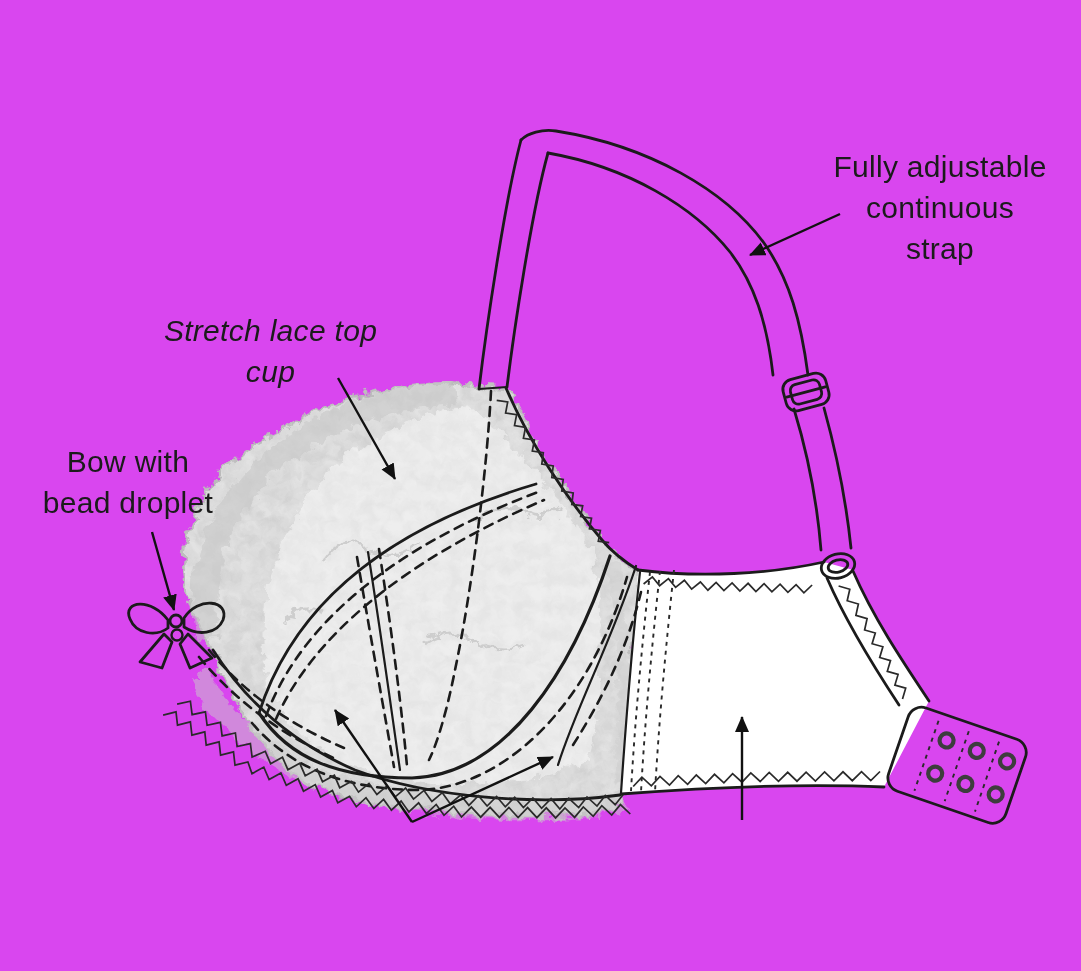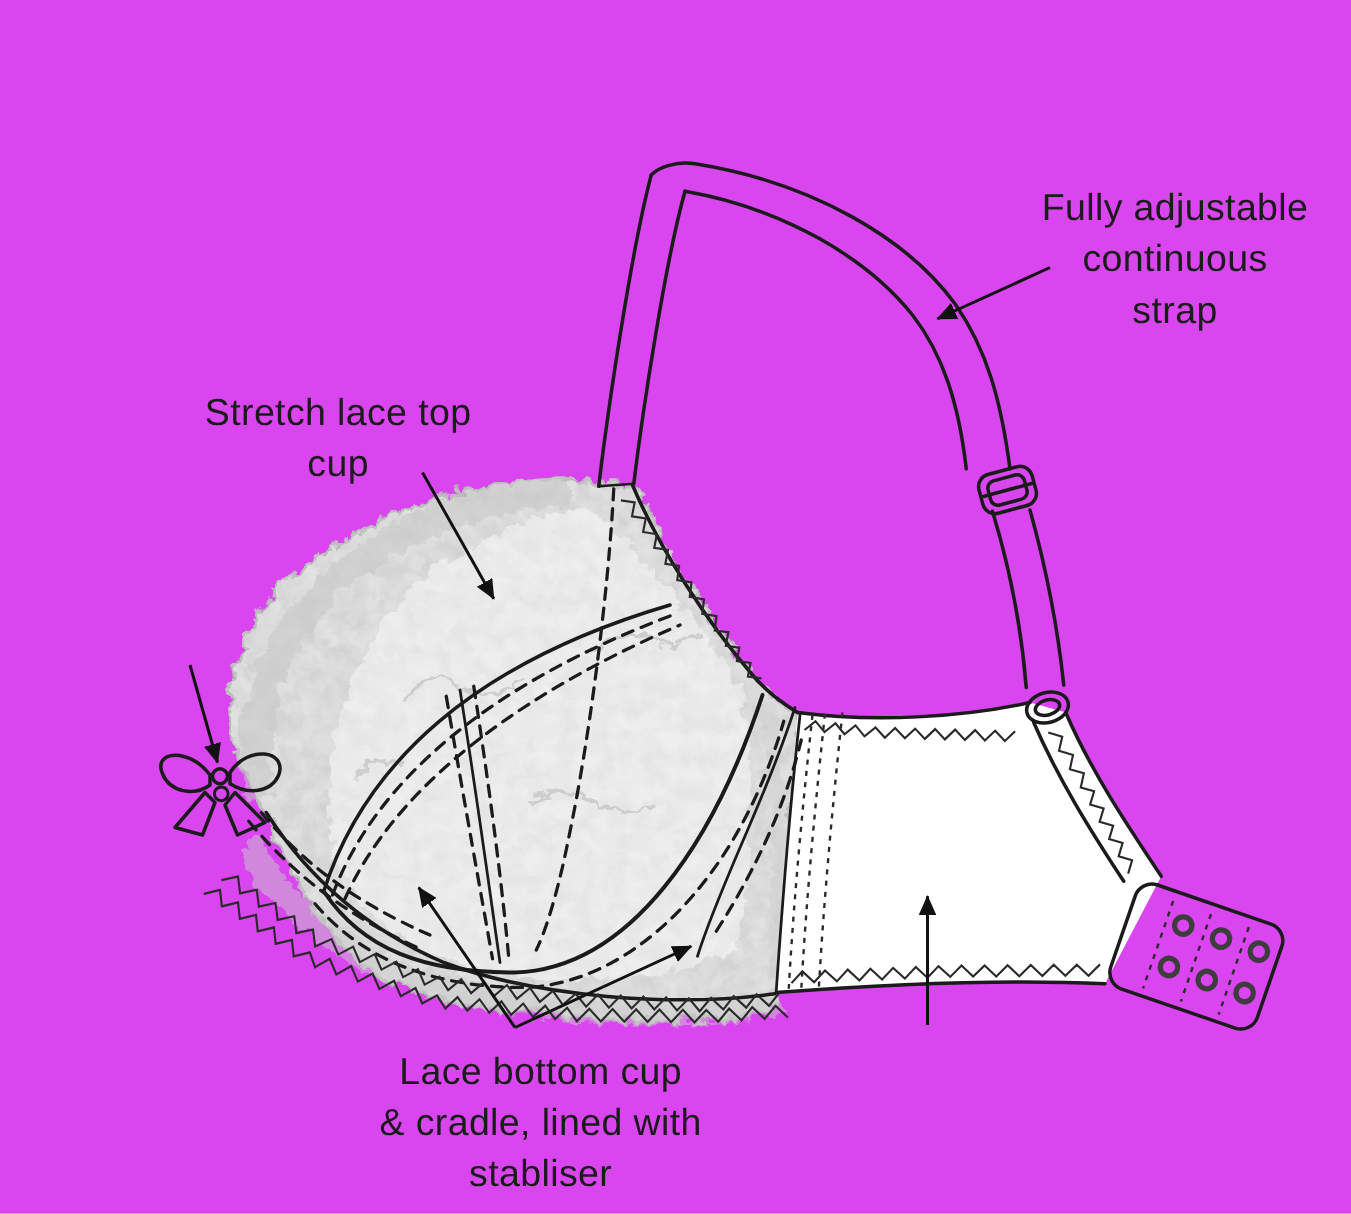--- a/index.html
+++ b/index.html
@@ -163,19 +163,18 @@
     <path class="arrow" marker-end="url(#ah)" d="M152,532 L174,610"></path>
     <path class="arrow" marker-end="url(#ah)" d="M412,822 L335,710"></path>
     <path class="arrow" marker-end="url(#ah)" d="M412,822 L553,757"></path>
     <path class="arrow" marker-end="url(#ah)" d="M742,820 L742,717"></path>
   </g>
 </svg>
 
 <div class="lbl" style="left:795px;top:146px;width:290px;">Fully adjustable
 continuous
 strap</div>
-<div class="lbl" style="left:118px;top:310px;width:305px;">Stretch lace top
+<div class="lbl" style="left:118px;top:310px;width:305px;font-style:italic;">Stretch lace top
 cup</div>
-<div class="lbl" style="left:245px;top:837px;width:375px;">Lace bottom cup
-&amp; cradle, lined with
-stabliser</div>
+<div class="lbl" style="left:22px;top:441px;width:212px;">Bow with
+bead droplet</div>
 
 </div>
 
 </body></html>

